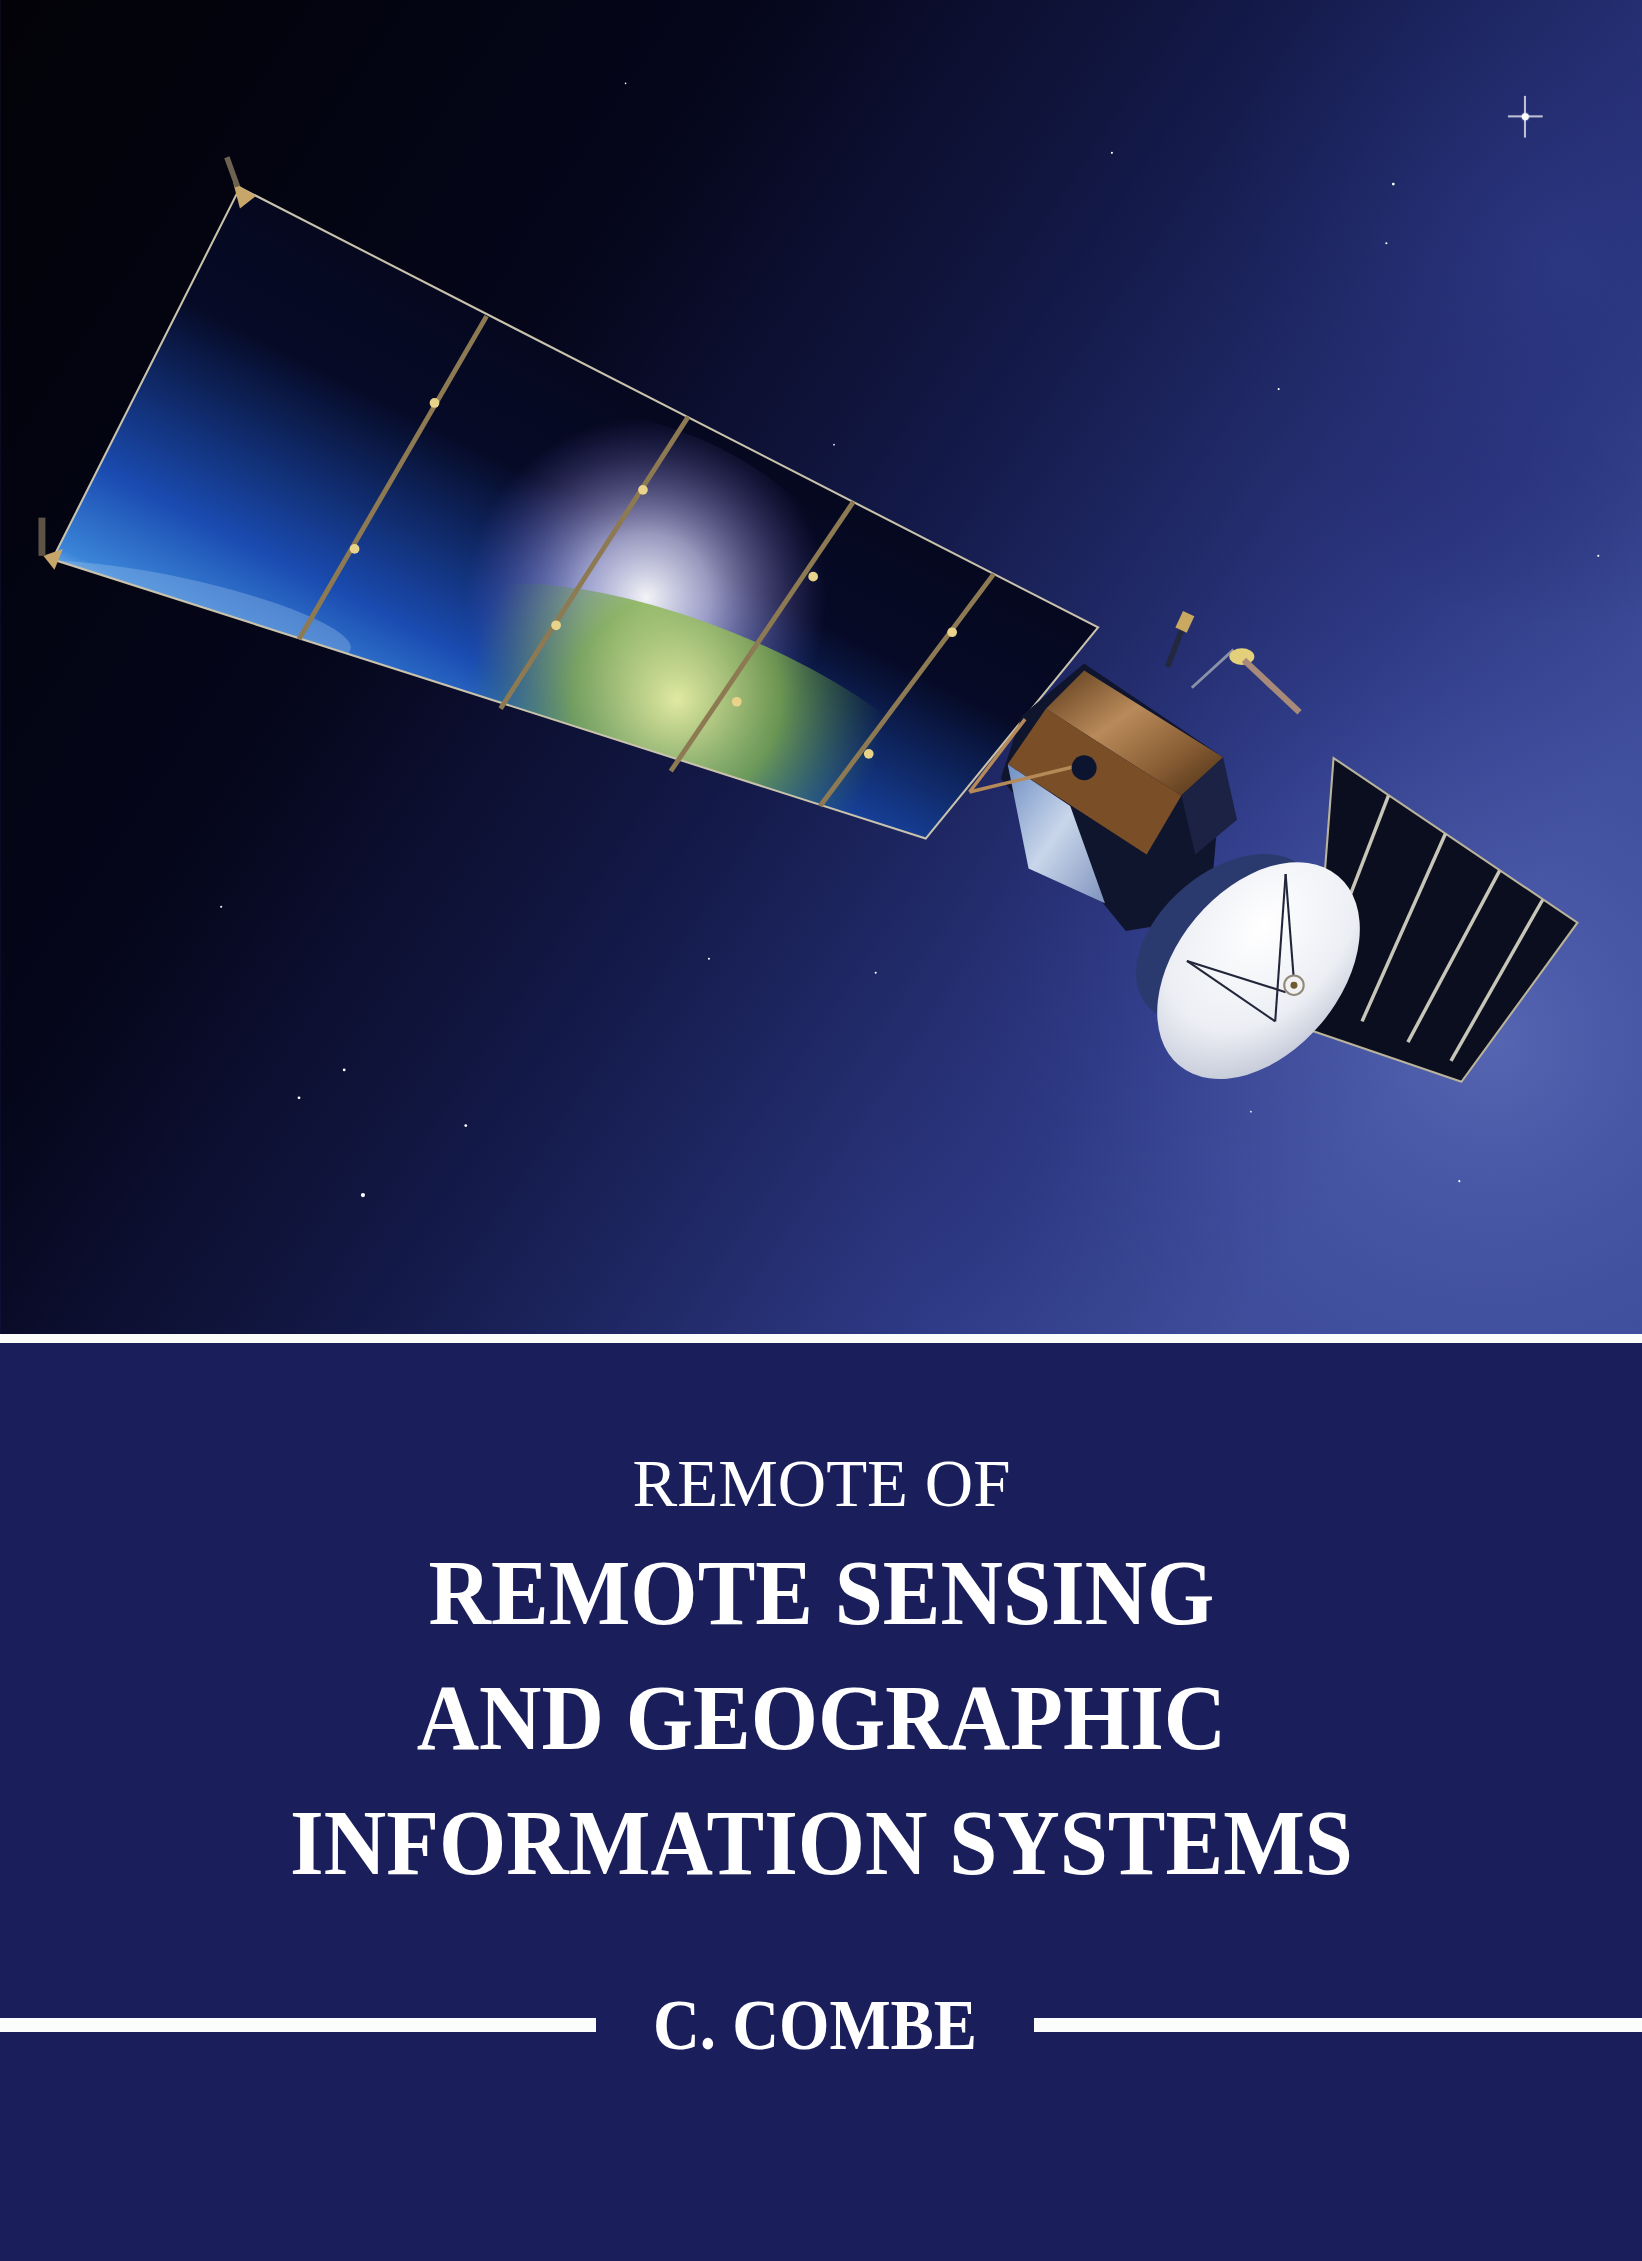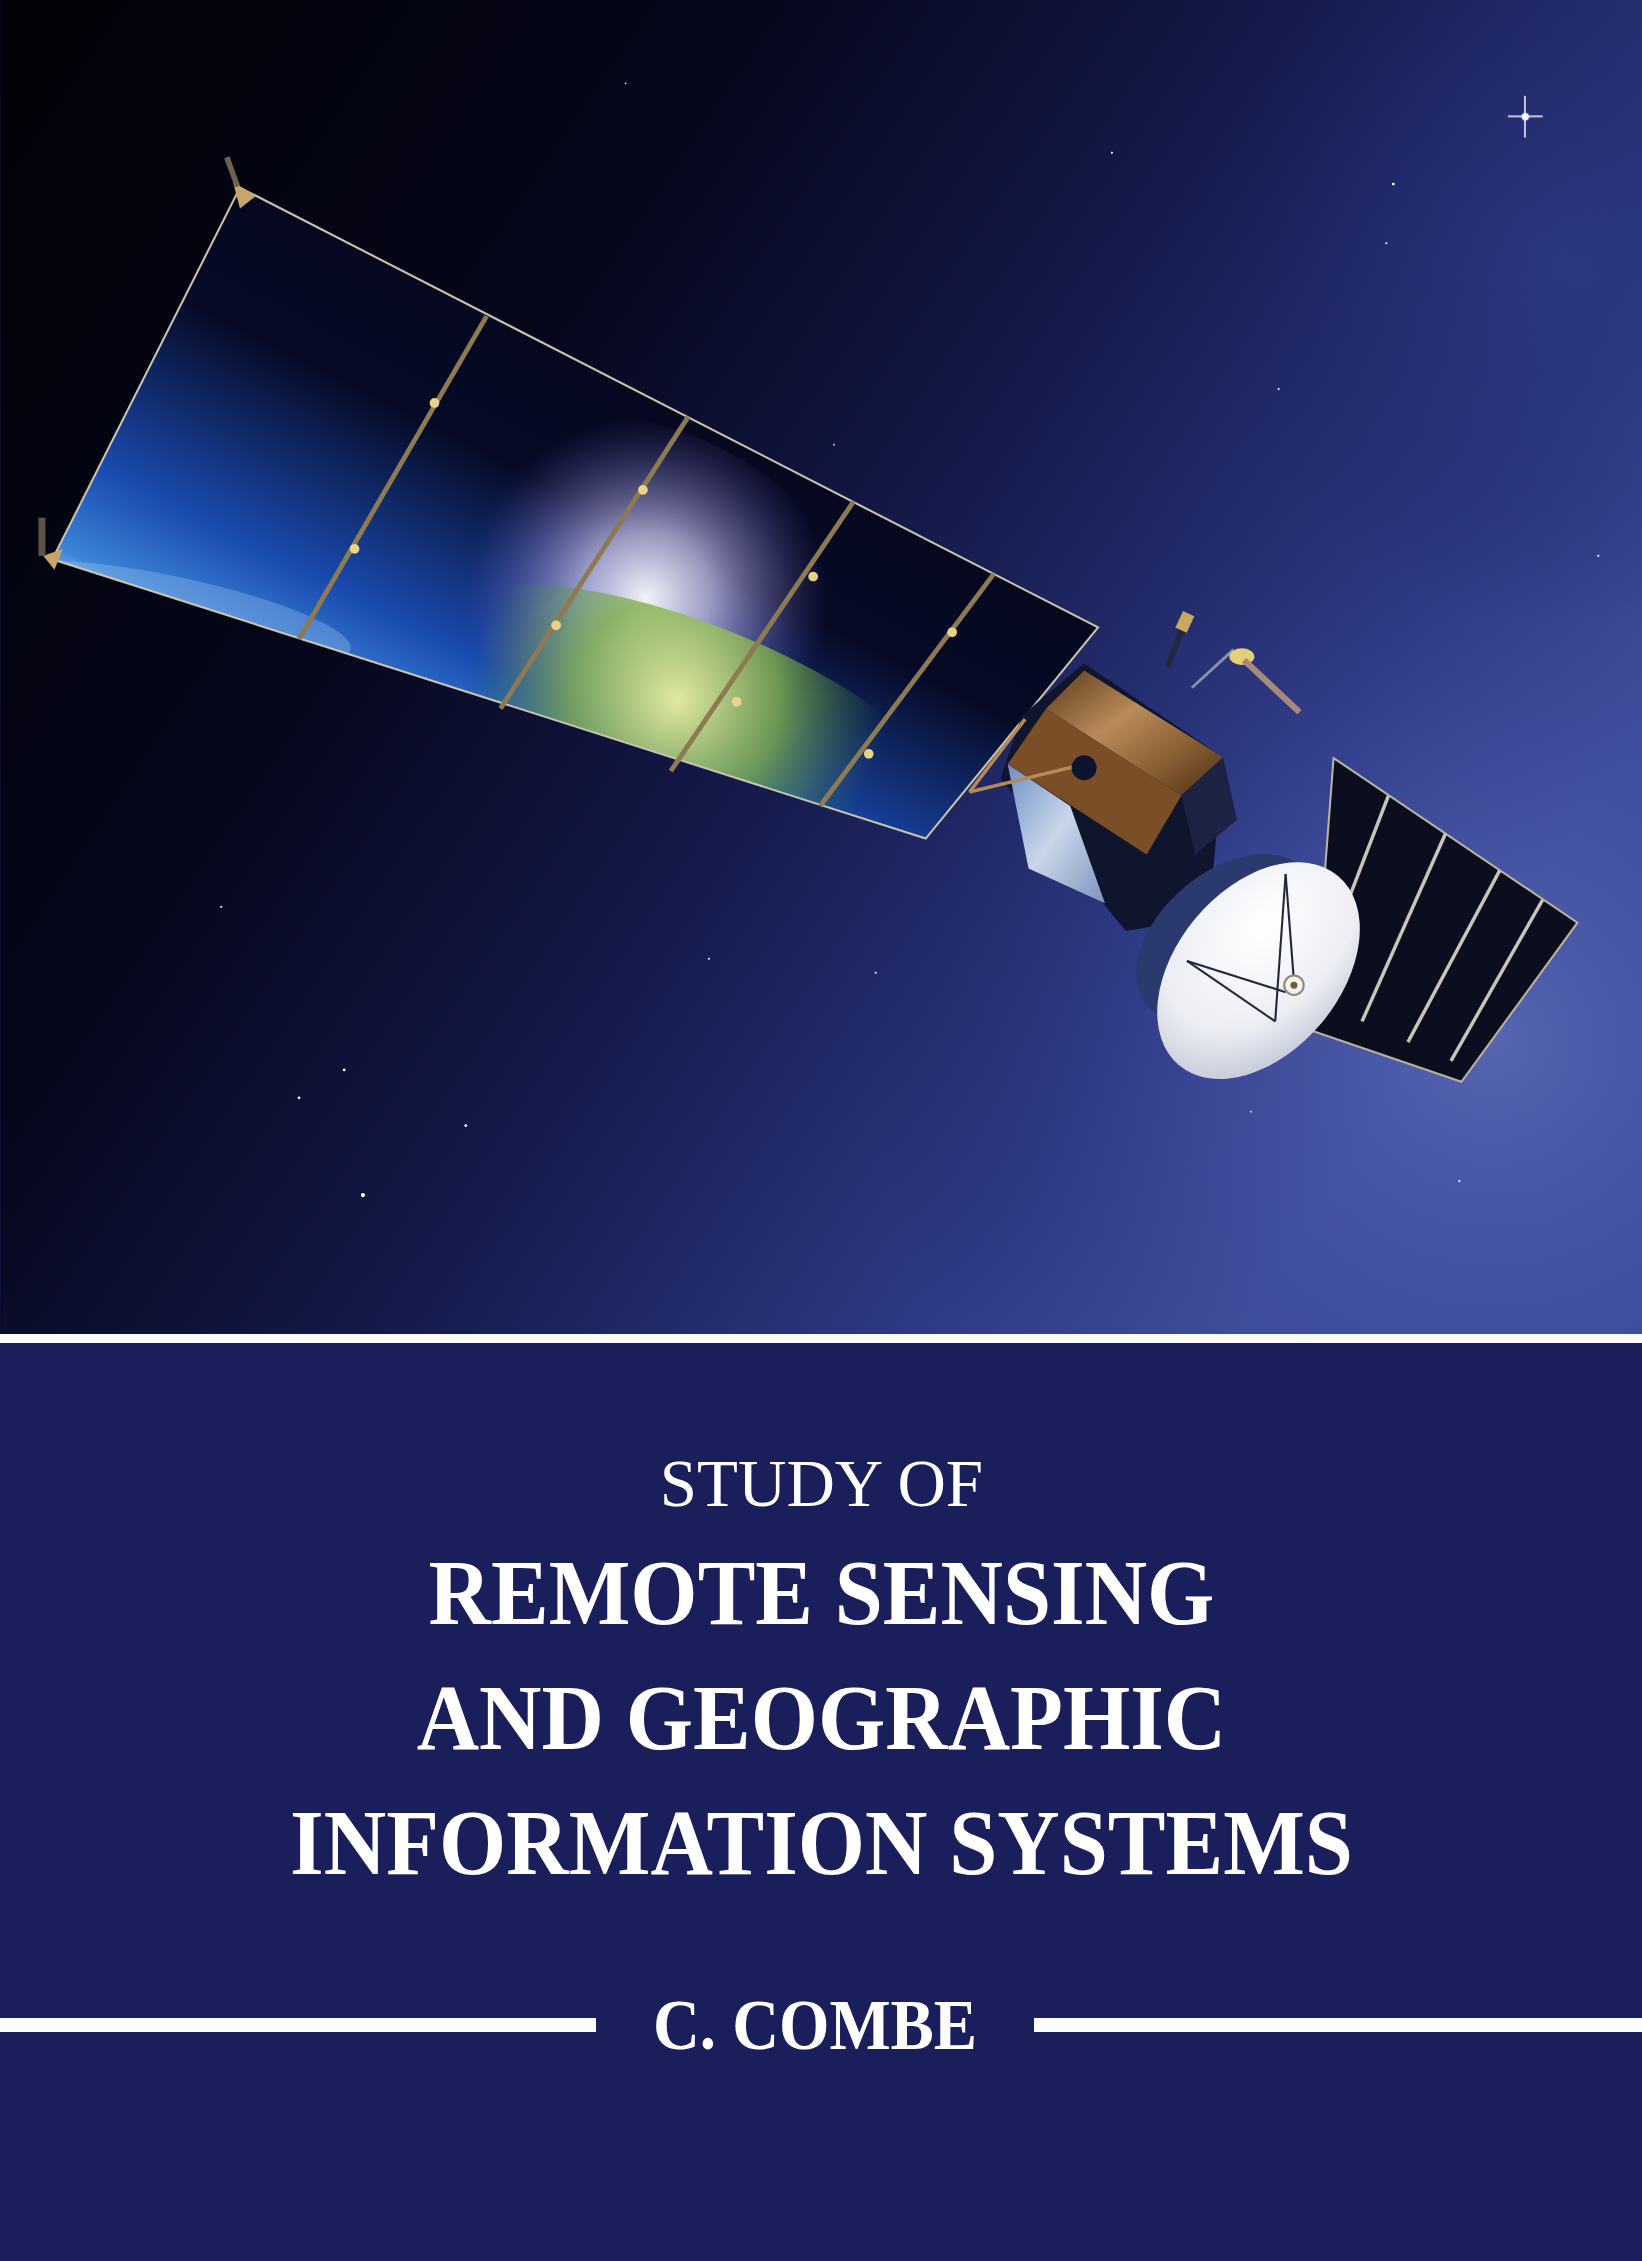--- a/index.html
+++ b/index.html
@@ -190,21 +190,21 @@
         <circle cx="1862" cy="1418" r="14" fill="#f2f2f2" stroke="#8f8a7a" stroke-width="3"></circle>
         <circle cx="1862" cy="1418" r="5" fill="#6f5b32"></circle>
       </g>
     </svg>
   </div>
 
   <div id="top-rule"></div>
 
   <div id="panel"></div>
 
-  <div id="kicker" class="title-line">STUDY OF</div>
+  <div id="kicker" class="title-line">REMOTE OF</div>
   <div id="t1" class="title-line">REMOTE SENSING</div>
   <div id="t2" class="title-line">AND GEOGRAPHIC</div>
   <div id="t3" class="title-line">INFORMATION SYSTEMS</div>
 
   <div id="rule-left" class="rule"></div>
   <div id="author">C. COMBE</div>
   <div id="rule-right" class="rule"></div>
 
 </div>
 

